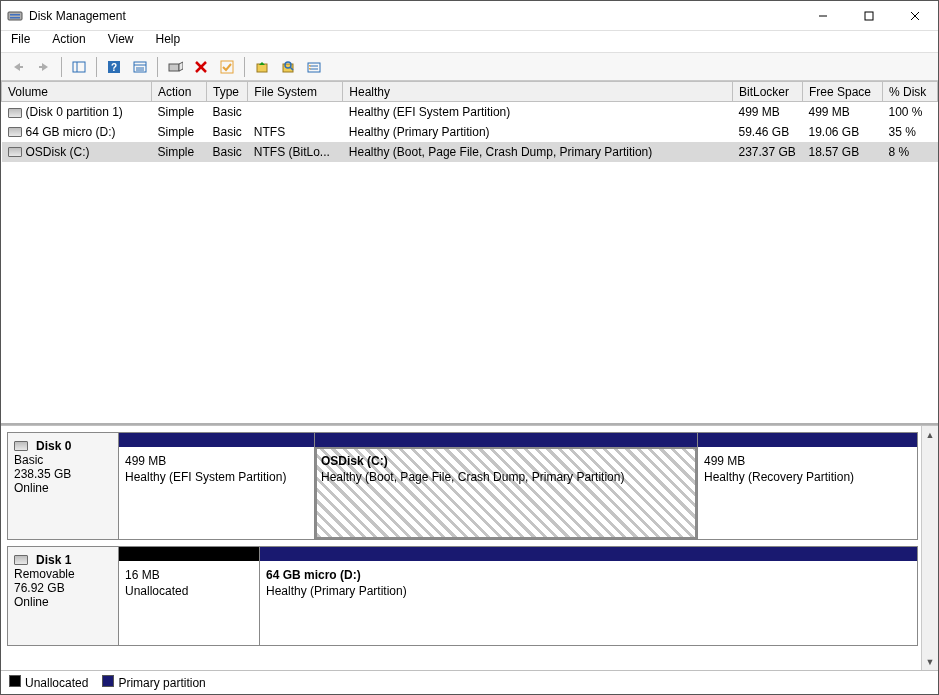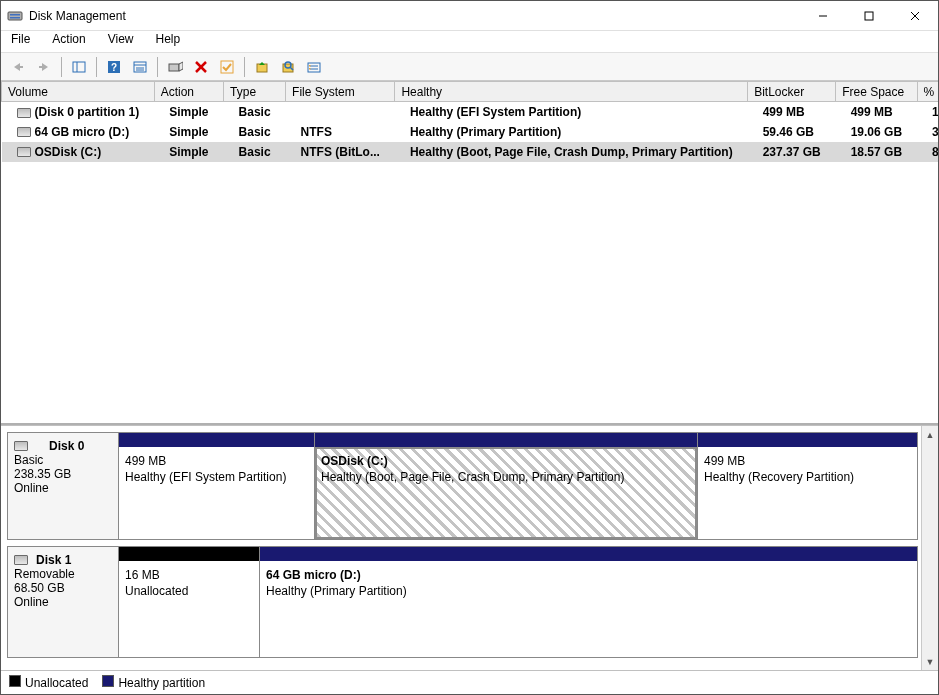--- a/index.html
+++ b/index.html
@@ -15,21 +15,21 @@
   .menuitem { padding:1px 4px; }
   
   .toolbar { height:28px; display:flex; align-items:center; padding:0 6px; gap:4px; border-bottom:1px solid #c9c9c9; background:#f7f7f7; }
   .toolbtn { width:22px; height:22px; display:flex; align-items:center; justify-content:center; border:1px solid transparent; }
   .tool-sep { width:1px; height:20px; background:#b0b0b0; margin:0 2px; }
   .disabled { opacity:.4; }
   
   .toppane { flex:1; overflow:auto; border-bottom:2px solid #b0b0b0; }
   table.vol { width:100%; border-collapse:collapse; }
   table.vol th { text-align:left; font-weight:400; background:#f0f0f0; border:1px solid #c0c0c0; padding:2px 6px; height:20px; white-space:nowrap; }
-  table.vol td { padding:2px 15px; height:20px; white-space:nowrap;font-weight:bold; }
+  table.vol td { padding:2px 6px; height:20px; white-space:nowrap; }
   table.vol tr.selected td { background:#d9d9d9; }
   .volicon { width:14px; height:10px; display:inline-block; background:linear-gradient(#bdbdbd,#e8e8e8); border:1px solid #6a6a6a; border-radius:1px; margin-right:4px; vertical-align:middle; }
   
   .graphpane { height:245px; overflow:auto; border-top:1px solid #c0c0c0; position:relative; background:#fff; padding-bottom:4px; }
   .diskrow { display:flex; margin:6px 6px 0 6px; }
   .diskinfo { width:112px; border:1px solid #888; background:#f5f5f5; padding:6px; }
   .diskinfo .dname { font-weight:700; }
   .diskparts-wrap { flex:1; display:flex; flex-direction:column; border:1px solid #888; border-left:none; }
   .diskparts { flex:1; display:flex; }
   .part { border-left:1px solid #888; padding:6px; overflow:hidden; font-size:12px; line-height:1.35; }
@@ -217,21 +217,21 @@
             <td>8 %</td>
           </tr>
         </tbody>
     </table>
   </div>
 
   <div class="graphpane">
     <div id="disks-container">
         <div class="diskrow" style="height: 108px; margin-right: 20px;">
           <div class="diskinfo">
-            <div style="display:flex;align-items:center;gap:17px;text-align:center;">
+            <div style="display:flex;align-items:center;gap:4px;text-align:center;">
               <span class="volicon"></span>
               <span class="dname">Disk 0</span>
             </div>
             <div>Basic</div>
             <div>238.35 GB</div>
             <div>Online</div>
           </div>
           <div class="diskparts-wrap">
             <div style="display: flex; height: 14px;">
               <div style="flex: 0 0 195px; background: rgb(25, 25, 112);"></div>
@@ -247,28 +247,28 @@
                 <div class="ptitle">OSDisk  (C:)</div>
                 <div class="pline">Healthy (Boot, Page File, Crash Dump, Primary Partition)</div>
               </div>
               <div class="part" style="flex: 0 0 220px;">
                 <div class="pline">499 MB</div>
                 <div class="pline">Healthy (Recovery Partition)</div>
               </div>
             </div>
           </div>
         </div>
-        <div class="diskrow" style="height: 112px; margin-right: 20px;">
+        <div class="diskrow" style="height: 100px; margin-right: 20px;">
           <div class="diskinfo">
             <div style="display:flex;align-items:center;gap:4px;">
               <span class="volicon"></span>
               <span class="dname">Disk 1</span>
             </div>
             <div>Removable</div>
-            <div>68.50 GB</div>
+            <div>76.92 GB</div>
             <div>Online</div>
           </div>
           <div class="diskparts-wrap">
             <div style="display: flex; height: 14px;">
               <div style="flex: 0 0 140px; background: rgb(0, 0, 0);"></div>
               <div style="flex: 1 1 auto; background: rgb(25, 25, 112); border-left: 1px solid rgb(136, 136, 136);"></div>
             </div>
             <div class="diskparts">
               <div class="part unalloc-black" style="flex: 0 0 140px;">
                 <div class="pline">16 MB</div>
@@ -284,16 +284,16 @@
       </div>
     <div class="scrollbar-v">
       <div class="sbbtn">▲</div>
       <div class="sbtrack"></div>
       <div class="sbbtn">▼</div>
     </div>
   </div>
 
   <div class="legend">
     <span><span class="sw black"></span><span>Unallocated</span></span>
-    <span><span class="sw blue"></span><span>Healthy partition</span></span>
+    <span><span class="sw blue"></span><span>Primary partition</span></span>
   </div>
 
 </div>
 
 </body></html>

